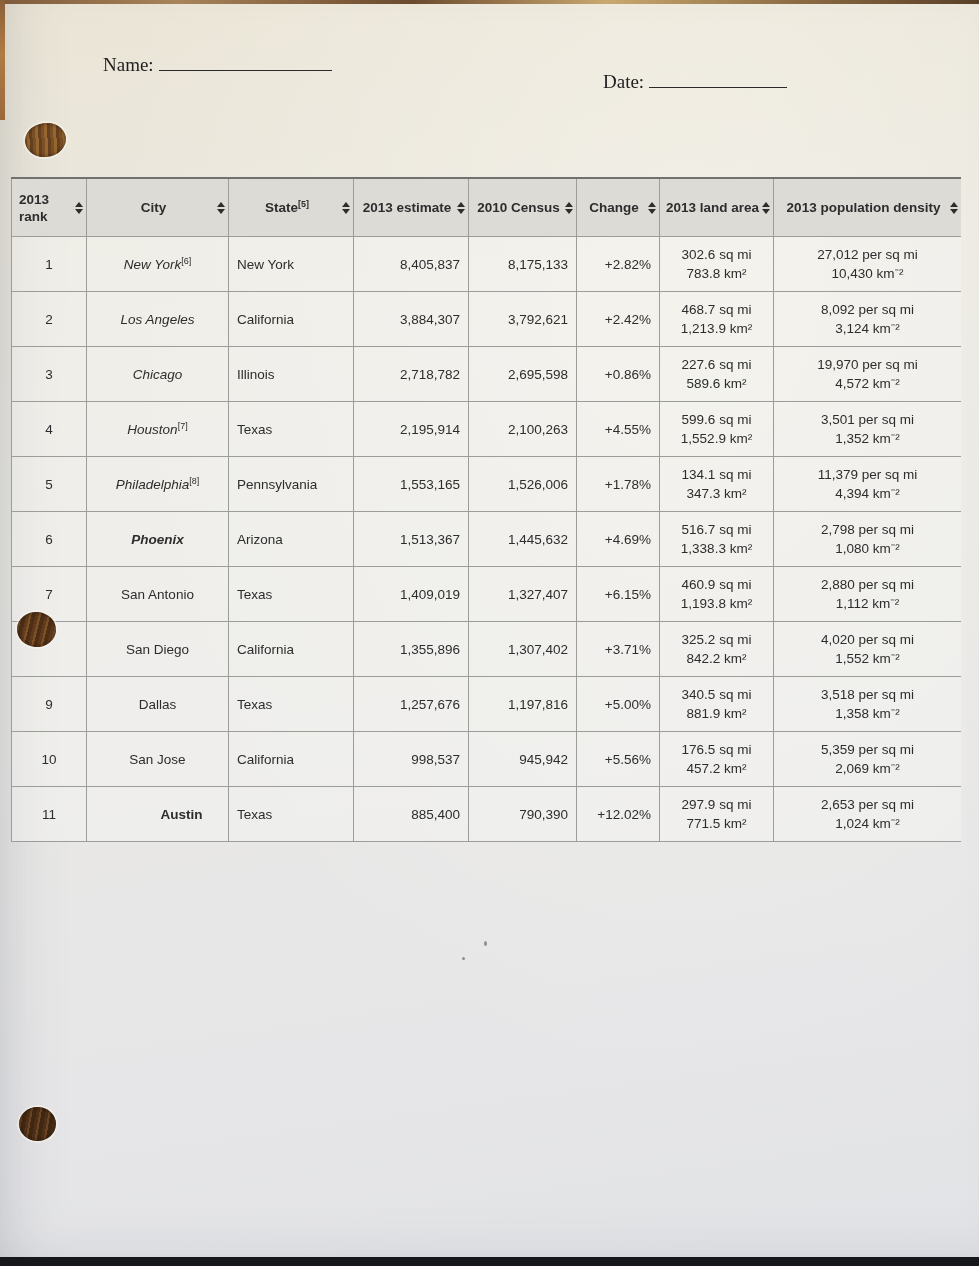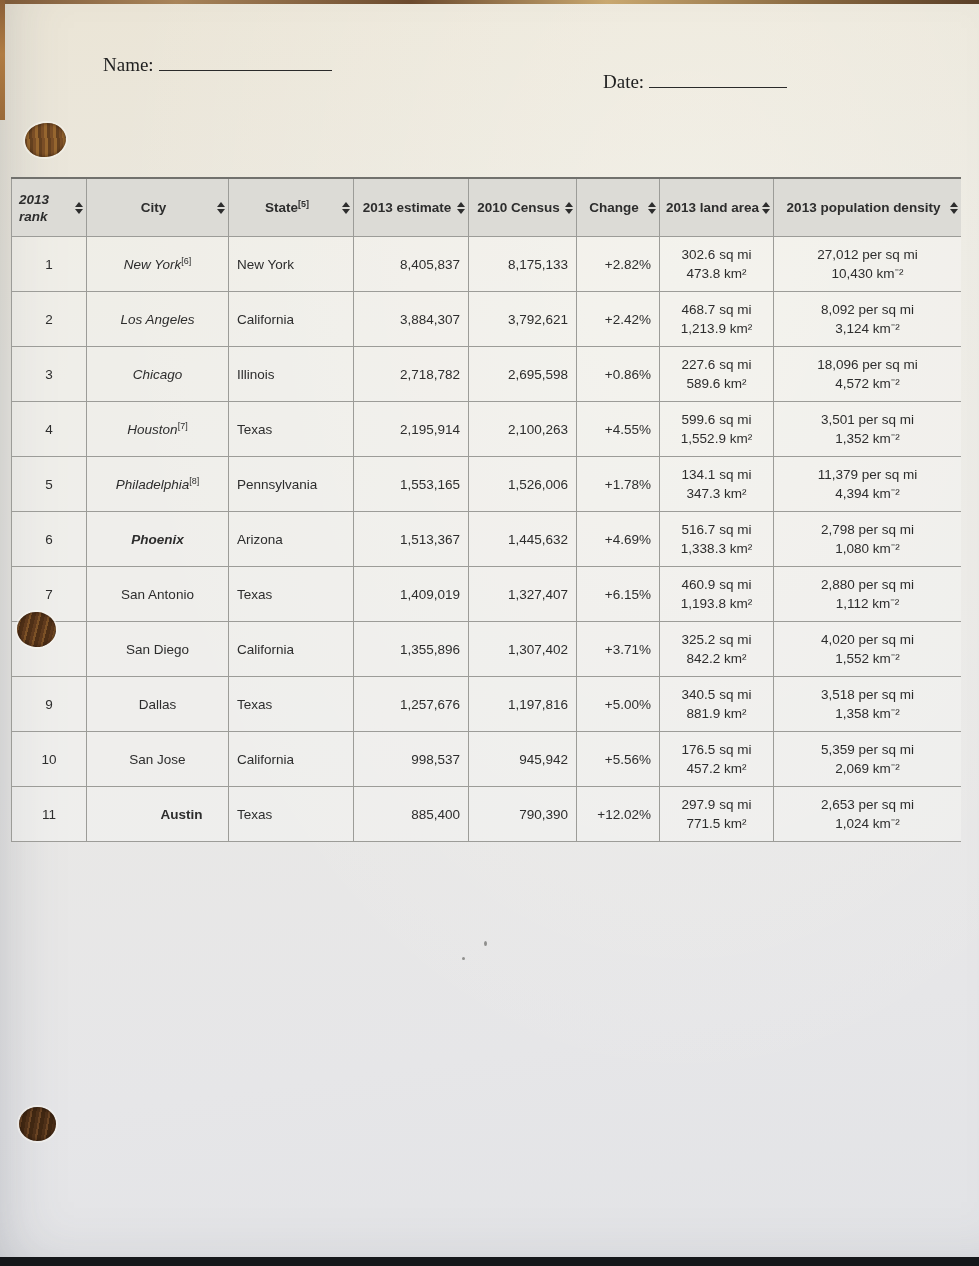--- a/index.html
+++ b/index.html
@@ -47,21 +47,21 @@
   
   .table-wrap { position:absolute; left:11px; top:177px; width:950px; height:758px; overflow:hidden; }
   table.city-table { border-collapse:collapse; table-layout:fixed; width:950px; color:#2d2d2d;
     background:rgba(246,246,243,0.45); border-top:2px solid #71716d; }
   .city-table th, .city-table td { border:1px solid #9c9c98; overflow:hidden; }
   .city-table thead th { height:53px; background:#dcdbd6; font-weight:bold; font-size:13.5px; padding:2px 3px 2px 5px; }
   .city-table tbody td { height:54px; font-size:13.5px; padding:0 8px; }
 
   .thx { display:flex; align-items:center; height:100%; }
   .th-label { flex:1; text-align:center; line-height:17px; }
-  .city-table th:first-child .th-label { text-align:left; padding-left:2px;font-style:italic; }
+  .city-table th:first-child .th-label { text-align:left; padding-left:2px; }
   sup { font-size:9px; line-height:0; }
 
   .sort-icon { display:inline-flex; flex-direction:column; align-items:center; gap:2px; margin-left:2px; flex:0 0 auto; }
   .sort-icon i { display:block; width:0; height:0; border-left:4px solid transparent; border-right:4px solid transparent; }
   .sort-icon .u { border-bottom:5px solid #2d2d2d; }
   .sort-icon .d { border-top:5px solid #2d2d2d; }
 
   td.c-rank { text-align:center; }
   td.c-city { text-align:center; padding-left:10px; }
   td.c-state { text-align:left; }
@@ -185,21 +185,21 @@
       <tbody id="table-body">
   <tr>
     <td class="c-rank">1</td>
     <td class="c-city"><span class="city-text s-italic">New York</span><sup class="city-ref">[6]</sup></td>
     <td class="c-state">New York</td>
     <td class="c-est">8,405,837</td>
     <td class="c-census">8,175,133</td>
     <td class="c-change">+2.82%</td>
     <td class="c-area">
       <div>302.6 sq mi</div>
-      <div>473.8 km²</div>
+      <div>783.8 km²</div>
     </td>
     <td class="c-density">
       <div>27,012 per sq mi</div>
       <div>10,430 km⁻²</div>
     </td>
   </tr>
 
   <tr>
     <td class="c-rank">2</td>
     <td class="c-city"><span class="city-text s-italic">Los Angeles</span><sup class="city-ref"></sup></td>
@@ -222,21 +222,21 @@
     <td class="c-city"><span class="city-text s-italic">Chicago</span><sup class="city-ref"></sup></td>
     <td class="c-state">Illinois</td>
     <td class="c-est">2,718,782</td>
     <td class="c-census">2,695,598</td>
     <td class="c-change">+0.86%</td>
     <td class="c-area">
       <div>227.6 sq mi</div>
       <div>589.6 km²</div>
     </td>
     <td class="c-density">
-      <div>18,096 per sq mi</div>
+      <div>19,970 per sq mi</div>
       <div>4,572 km⁻²</div>
     </td>
   </tr>
 
   <tr>
     <td class="c-rank">4</td>
     <td class="c-city"><span class="city-text s-italic">Houston</span><sup class="city-ref">[7]</sup></td>
     <td class="c-state">Texas</td>
     <td class="c-est">2,195,914</td>
     <td class="c-census">2,100,263</td>

